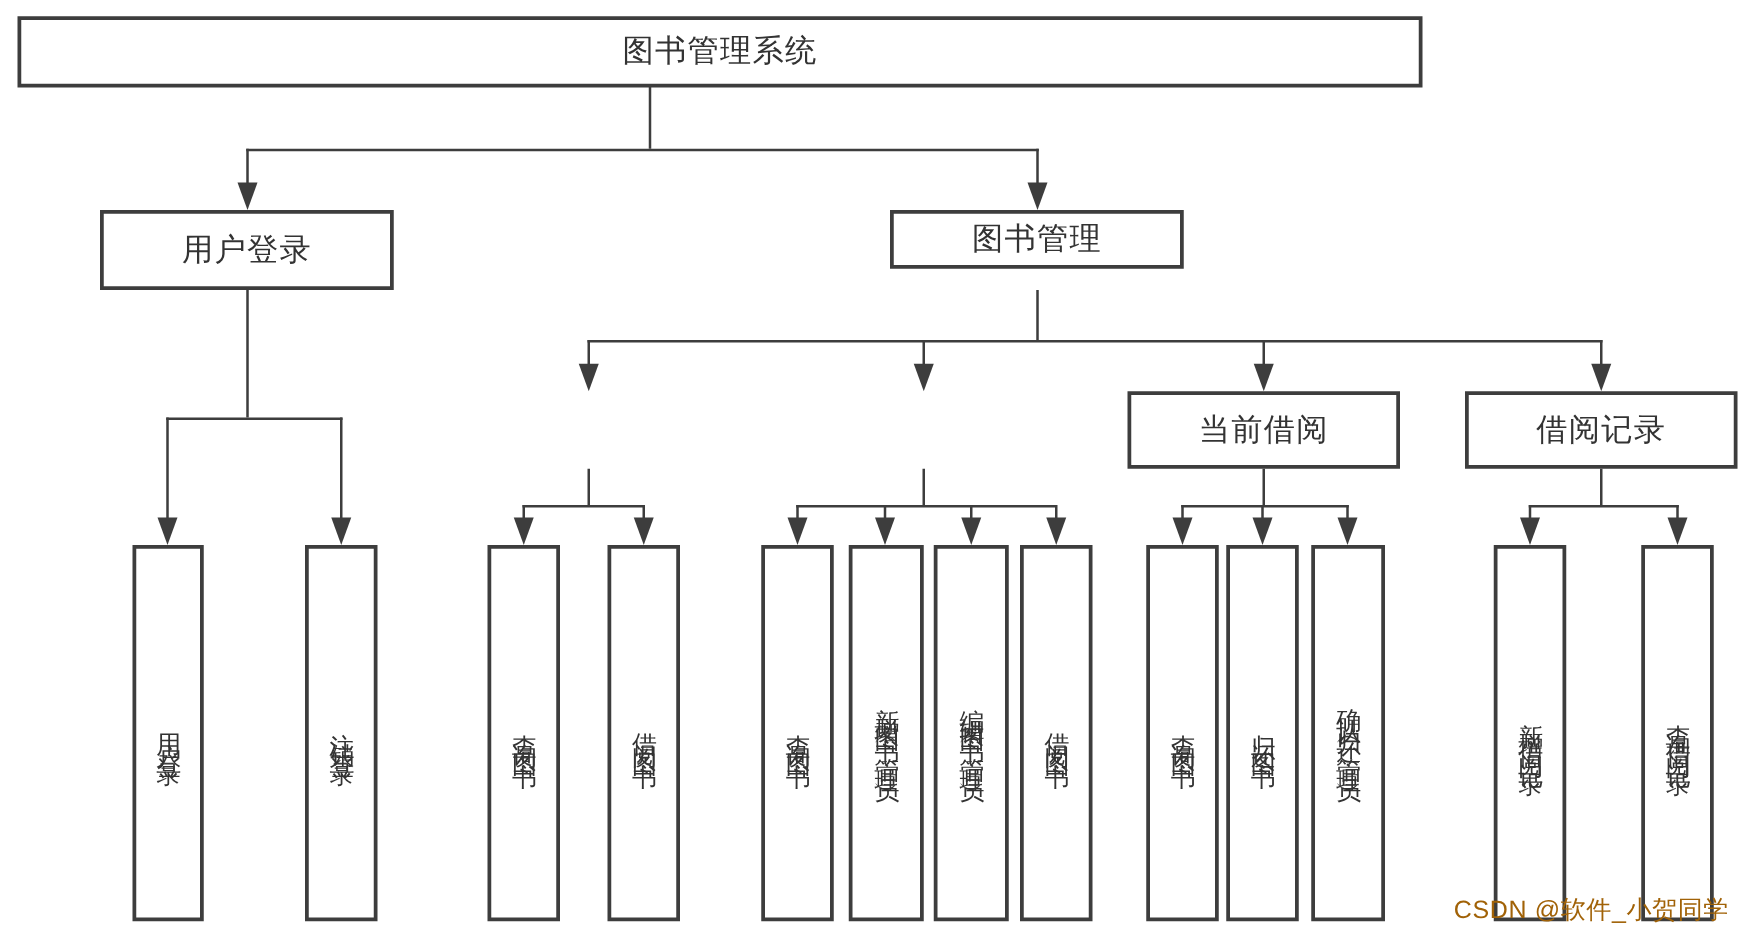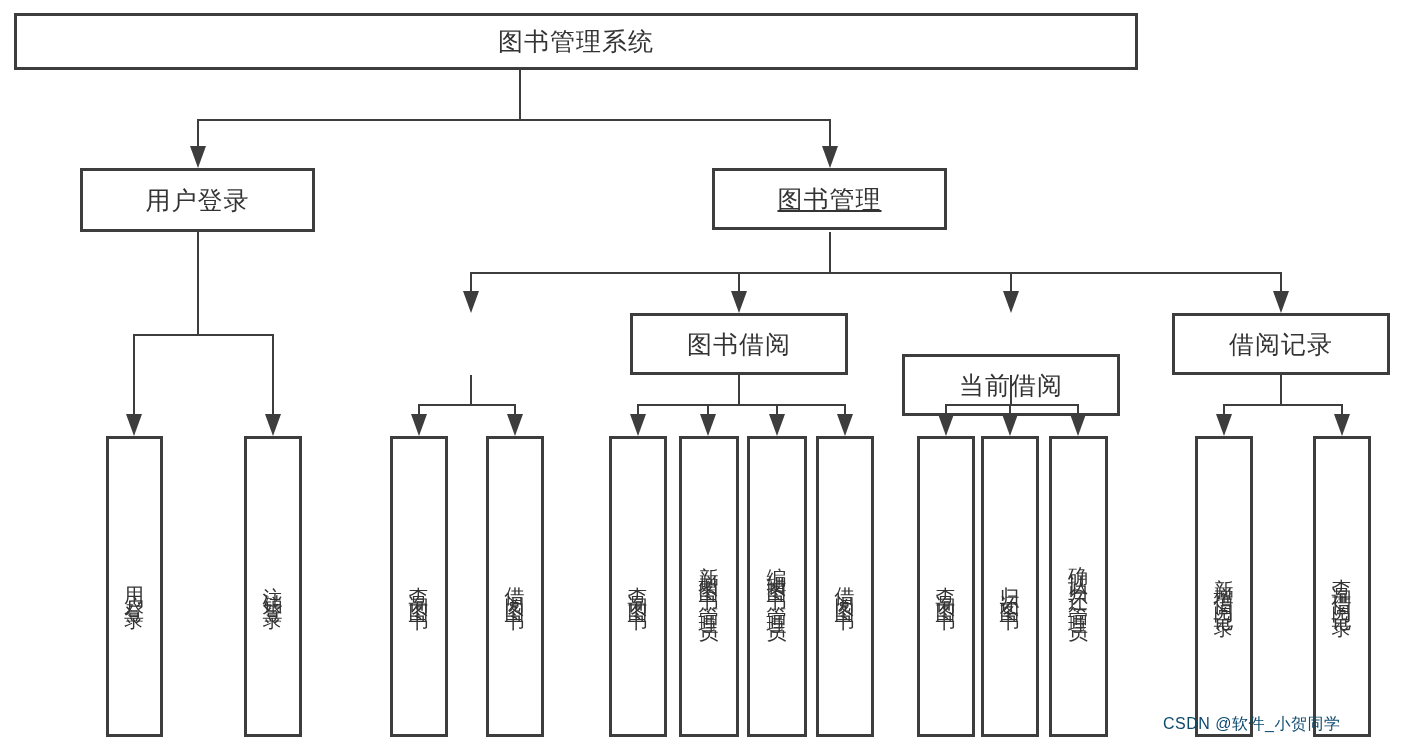--- a/index.html
+++ b/index.html
@@ -54,64 +54,63 @@
     width: 0;
     height: 0;
     border-left: 8px solid transparent;
     border-right: 8px solid transparent;
     border-top: 22px solid #3d3d3d;
   }
   .watermark {
     position: absolute;
     left: 1163px;
     top: 714px;
-    font-size: 16px;
-    color: #0c4a6e;
+    font-size: 20px;
+    color: #a16207;
     z-index: 10;
     white-space: nowrap;
     letter-spacing: 0.5px;
   }
 </style>
 </head>
 <body>
 
 <div class="stage">
 
   <div class="box hbox" style="left:14px; top:13px; width:1124px; height:57px;">图书管理系统</div>
 
   <div class="vline" style="left:519px; top:69px; height:50px;"></div>
   <div class="hline" style="left:197px; top:119px; width:634px;"></div>
   <div class="vline" style="left:197px; top:119px; height:28px;"></div>
   <div class="arrowhead" style="left:190px; top:146px;"></div>
   <div class="vline" style="left:829px; top:119px; height:28px;"></div>
   <div class="arrowhead" style="left:822px; top:146px;"></div>
 
   <div class="box hbox" style="left:80px; top:168px; width:235px; height:64px;">用户登录</div>
-  <div class="box hbox" style="left:712px; top:168px; width:235px; height:62px;text-decoration:underline;">图书管理</div>
+  <div class="box hbox" style="left:712px; top:168px; width:235px; height:47px;">图书管理</div>
 
   <div class="vline" style="left:197px; top:232px; height:102px;"></div>
   <div class="hline" style="left:133px; top:334px; width:141px;"></div>
   <div class="vline" style="left:133px; top:334px; height:81px;"></div>
   <div class="arrowhead" style="left:126px; top:414px;"></div>
   <div class="vline" style="left:272px; top:334px; height:81px;"></div>
   <div class="arrowhead" style="left:265px; top:414px;"></div>
 
   <div class="vline" style="left:829px; top:232px; height:40px;"></div>
   <div class="hline" style="left:470px; top:272px; width:812px;"></div>
   <div class="vline" style="left:470px; top:272px; height:20px;"></div>
   <div class="arrowhead" style="left:463px; top:291px;"></div>
   <div class="vline" style="left:738px; top:272px; height:20px;"></div>
   <div class="arrowhead" style="left:731px; top:291px;"></div>
   <div class="vline" style="left:1010px; top:272px; height:20px;"></div>
   <div class="arrowhead" style="left:1003px; top:291px;"></div>
   <div class="vline" style="left:1280px; top:272px; height:20px;"></div>
   <div class="arrowhead" style="left:1273px; top:291px;"></div>
 
-  <div class="box hbox" style="left:630px; top:313px; width:218px; height:62px;">图书借阅</div>
-  <div class="box hbox" style="left:902px; top:313px; width:218px; height:62px;margin-top:41px;">当前借阅</div>
+  <div class="box hbox" style="left:902px; top:313px; width:218px; height:62px;">当前借阅</div>
   <div class="box hbox" style="left:1172px; top:313px; width:218px; height:62px;">借阅记录</div>
 
   <div class="vline" style="left:470px; top:375px; height:29px;"></div>
   <div class="hline" style="left:418px; top:404px; width:98px;"></div>
   <div class="vline" style="left:418px; top:404px; height:11px;"></div>
   <div class="arrowhead" style="left:411px; top:414px;"></div>
   <div class="vline" style="left:514px; top:404px; height:11px;"></div>
   <div class="arrowhead" style="left:507px; top:414px;"></div>
 
   <div class="vline" style="left:738px; top:375px; height:29px;"></div>

